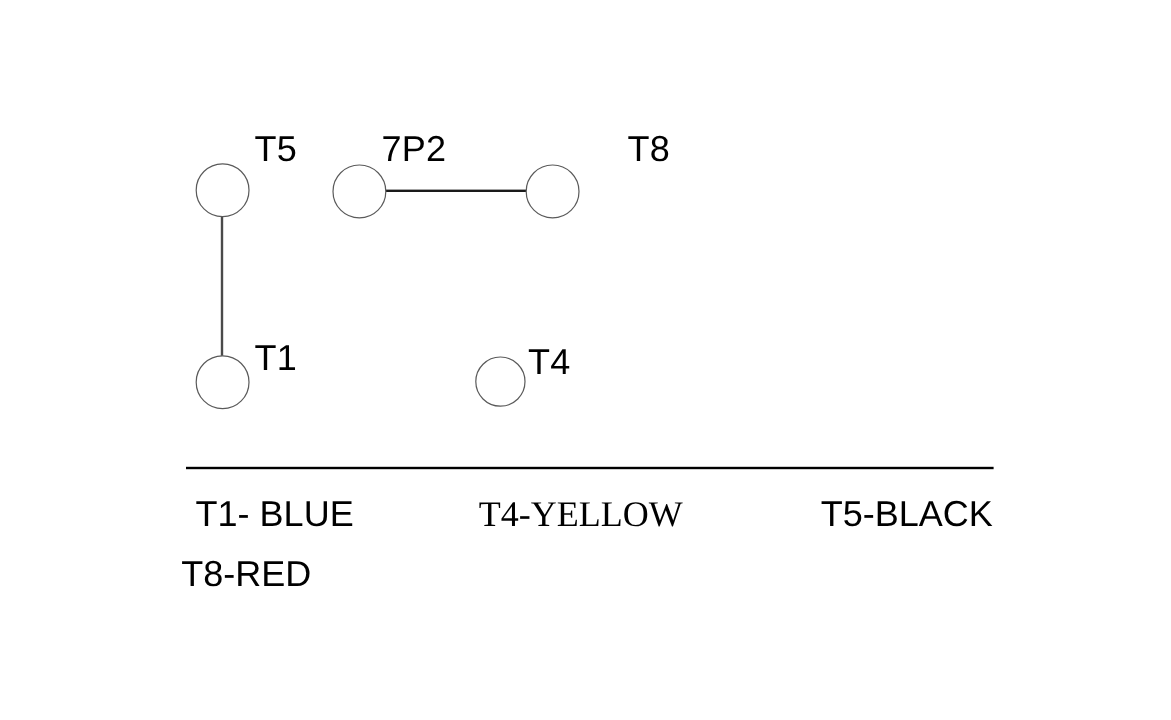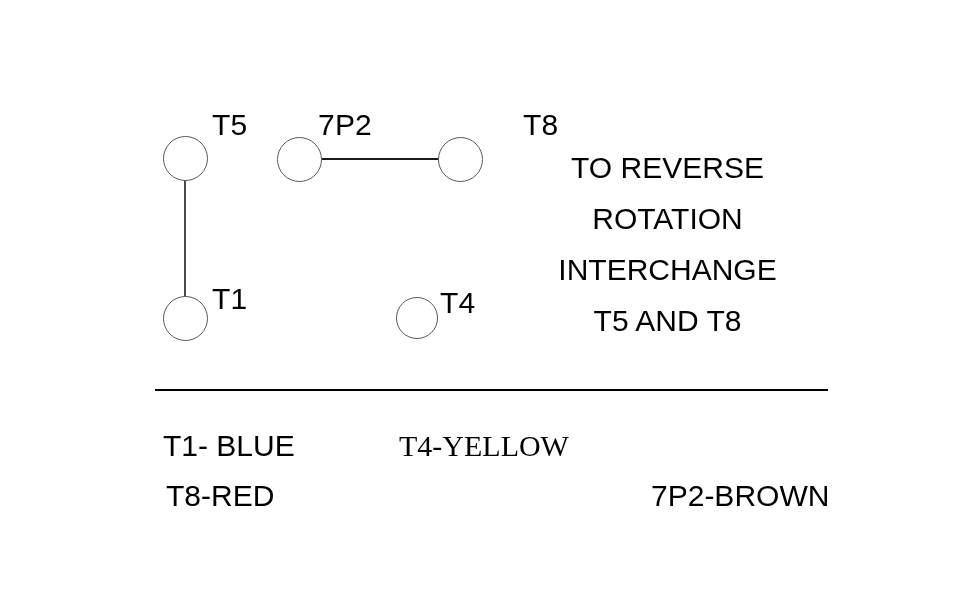--- a/index.html
+++ b/index.html
@@ -97,24 +97,23 @@
     left: 0;
     top: 414px;
     width: 976px;
     height: 110px;
   }
   .legend-entry {
     position: absolute;
     font-size: 30px;
     line-height: 30px;
     white-space: nowrap;
-    margin-top: 17px;
   }
   #legend-t1  { left: 163px; top: 0px; }
-  #legend-t8  { left: 166px; top: 50px; }
+  #legend-t8  { left: 151px; top: 50px; }
   #legend-t4  { left: 399px; top: 0px; font-family: Liberation Serif, serif; }
   #legend-t5  { left: 684px; top: 0px; }
   #legend-7p2 { left: 651px; top: 50px; }
 </style>
 </head>
 <body>
 
 <div id="diagram-canvas">
 
   <div class="wire-vertical" id="wire-t5-t1"></div>
@@ -125,29 +124,23 @@
   <div class="terminal" id="terminal-t8"></div>
   <div class="terminal" id="terminal-t1"></div>
   <div class="terminal" id="terminal-t4"></div>
 
   <div class="terminal-label" id="label-t5">T5</div>
   <div class="terminal-label" id="label-7p2">7P2</div>
   <div class="terminal-label" id="label-t8">T8</div>
   <div class="terminal-label" id="label-t1">T1</div>
   <div class="terminal-label" id="label-t4">T4</div>
 
-  <div id="instruction-note">
-    <div class="note-line">TO REVERSE</div>
-    <div class="note-line">ROTATION</div>
-    <div class="note-line">INTERCHANGE</div>
-    <div class="note-line">T5 AND T8</div>
-  </div>
 
   <div id="legend-divider"></div>
 
   <div id="legend">
     <div class="legend-entry" id="legend-t1">T1- BLUE</div>
     <div class="legend-entry" id="legend-t8">T8-RED</div>
     <div class="legend-entry" id="legend-t4">T4-YELLOW</div>
-    <div class="legend-entry" id="legend-7p2">7P2-BROWN</div>
+    <div class="legend-entry" id="legend-t5">T5-BLACK</div>
   </div>
 
 </div>
 
 </body></html>

